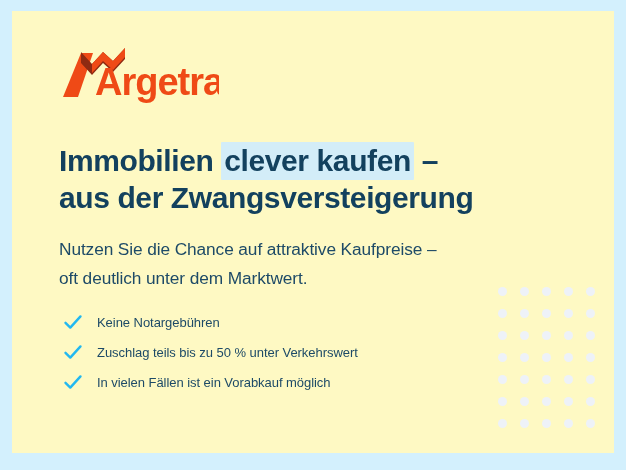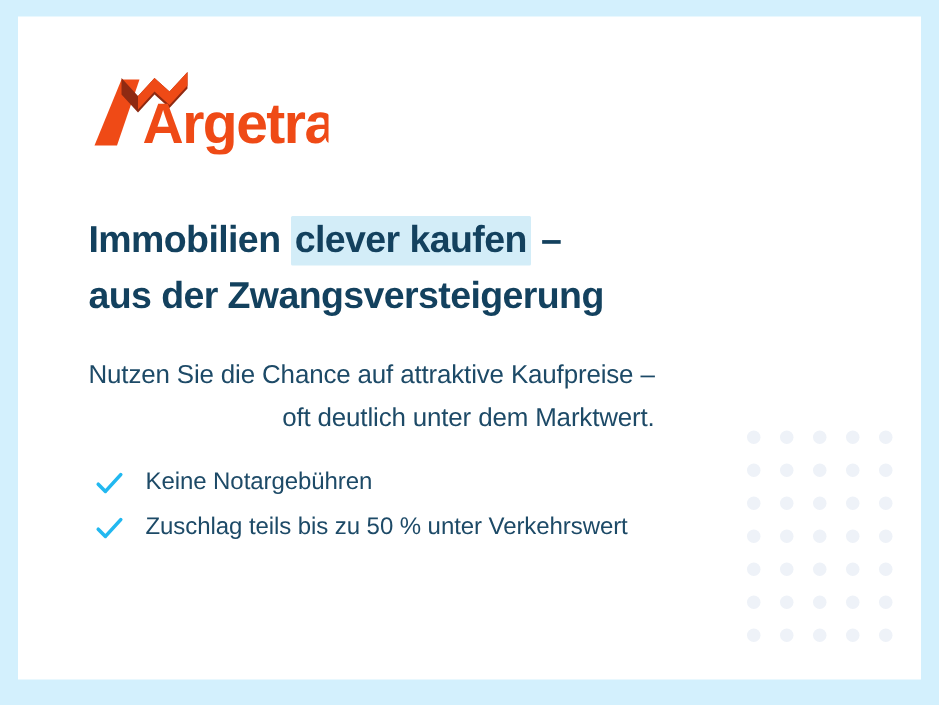--- a/index.html
+++ b/index.html
@@ -20,21 +20,21 @@
     width: 626px;
     height: 470px;
     background: #d3f0fd;
     box-sizing: border-box;
     padding: 11px 12px 17px 12px;
   }
   .canvas {
     position: relative;
     width: 100%;
     height: 100%;
-    background: #ffffff;
+    background: #fef9c3;
     overflow: hidden;
   }
 
   
   .dot-grid {
     position: absolute;
     right: 6px;
     bottom: 12px;
     display: grid;
     grid-template-columns: repeat(5, 22px);
@@ -82,21 +82,21 @@
   }
 
   
   .headline {
     position: absolute;
     left: 47px;
     top: 131px;
     z-index: 2;
     margin: 0;
     font-family: "Liberation Sans", sans-serif;
-    font-size: 25px;
+    font-size: 30px;
     font-weight: 700;
     line-height: 37px;
     letter-spacing: -0.4px;
     color: #13415e;
     white-space: nowrap;
   }
   .hl-mark {
     background: #d3edf8;
     padding: 2px 3px 3px 3px;
     border-radius: 1px;
@@ -111,21 +111,20 @@
     top: 224px;
     z-index: 2;
     margin: 0;
     font-family: "Liberation Sans", sans-serif;
     font-size: 17.3px;
     font-weight: 400;
     line-height: 29px;
     letter-spacing: -0.1px;
     color: #1d4a67;
     white-space: nowrap;
-    text-align: right;
   }
 
   
   .checklist {
     position: absolute;
     left: 50px;
     top: 296px;
     z-index: 2;
     margin: 0;
     padding: 0;
@@ -138,21 +137,21 @@
   }
   .check-icon {
     flex: 0 0 auto;
     width: 22px;
     height: 22px;
     margin-right: 13px;
     display: block;
   }
   .check-label {
     font-family: "Liberation Sans", sans-serif;
-    font-size: 16px;
+    font-size: 13px;
     font-weight: 400;
     letter-spacing: -0.05px;
     color: #1d4a67;
     white-space: nowrap;
   }
 </style>
 </head>
 <body>
 
 <div class="banner">
@@ -225,16 +224,22 @@
           <path d="M3.5 11.8 L8.3 16.6 L18.5 5.4" fill="none" stroke="#22b8f0" stroke-width="2.4" stroke-linecap="round" stroke-linejoin="round"></path>
         </svg>
         <span class="check-label">Keine Notargebühren</span>
       </li>
       <li class="check-item">
         <svg class="check-icon" viewBox="0 0 22 22">
           <path d="M3.5 11.8 L8.3 16.6 L18.5 5.4" fill="none" stroke="#22b8f0" stroke-width="2.4" stroke-linecap="round" stroke-linejoin="round"></path>
         </svg>
         <span class="check-label">Zuschlag teils bis zu 50 % unter Verkehrswert</span>
       </li>
+      <li class="check-item">
+        <svg class="check-icon" viewBox="0 0 22 22">
+          <path d="M3.5 11.8 L8.3 16.6 L18.5 5.4" fill="none" stroke="#22b8f0" stroke-width="2.4" stroke-linecap="round" stroke-linejoin="round"></path>
+        </svg>
+        <span class="check-label">In vielen Fällen ist ein Vorabkauf möglich</span>
+      </li>
     </ul>
 
   </div>
 </div>
 
 </body></html>

